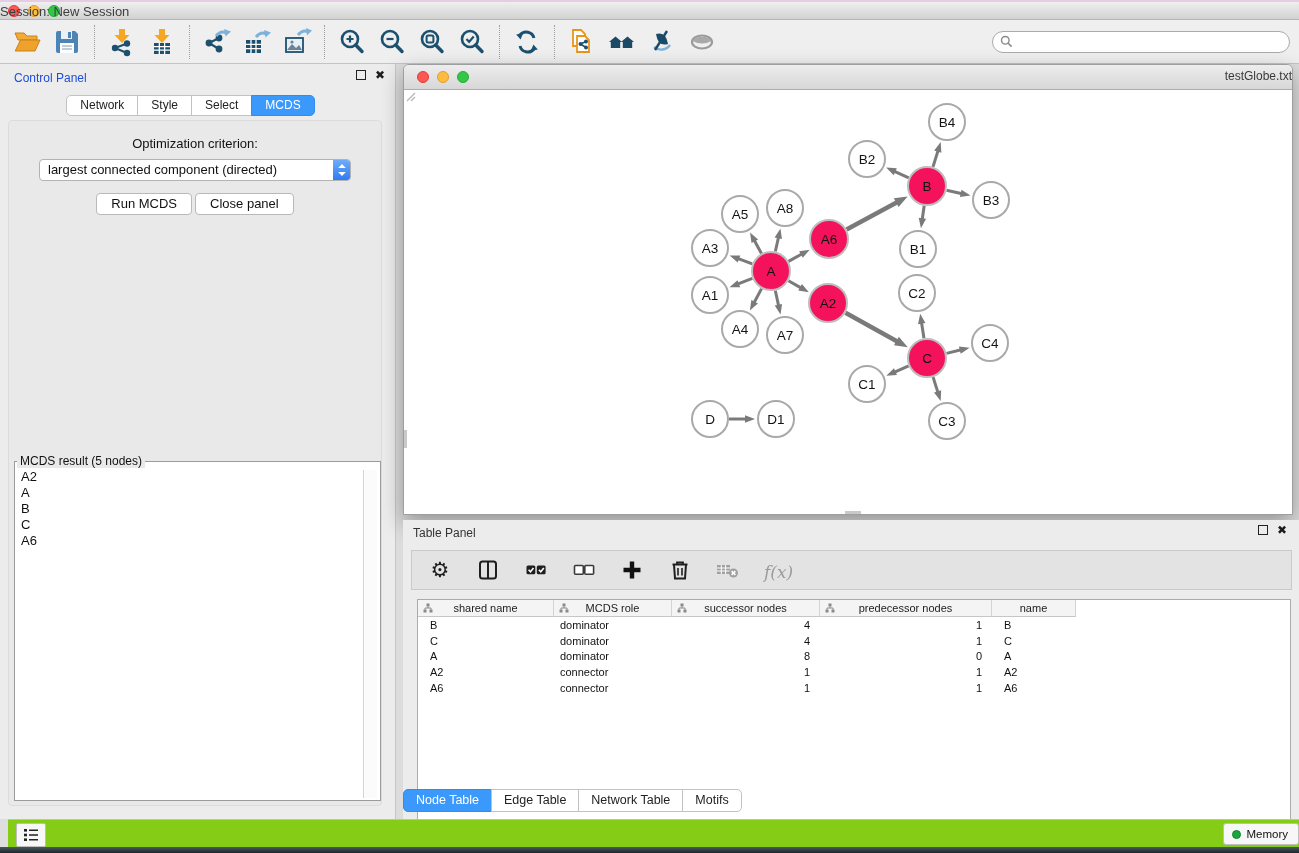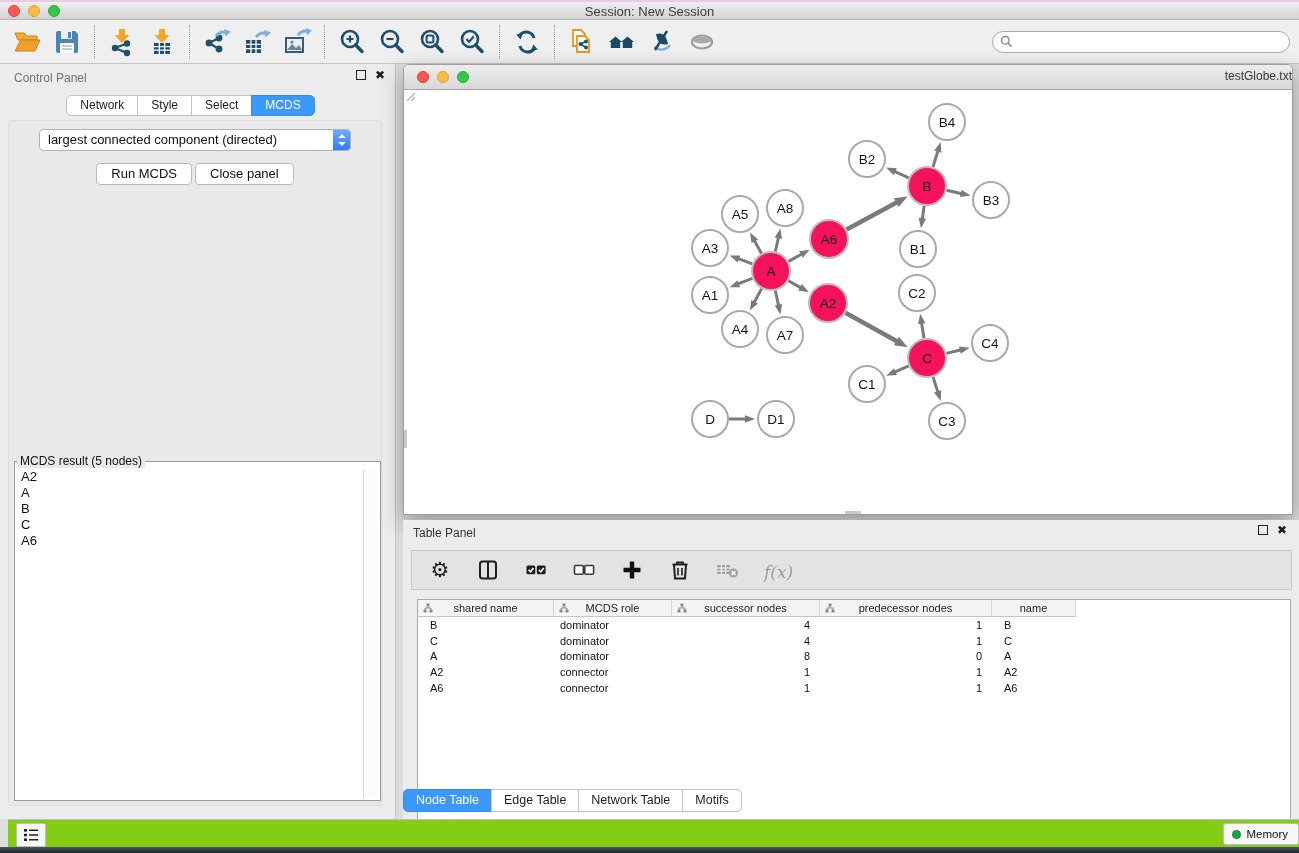--- a/index.html
+++ b/index.html
@@ -3,21 +3,21 @@
 <meta charset="utf-8">
 <style>
   html,body{margin:0;padding:0;background:#222;}
   .app{position:relative;width:1299px;height:853px;overflow:hidden;
        font-family:"Liberation Sans","DejaVu Sans",sans-serif;background:#DEDEDE;
        -webkit-font-smoothing:antialiased;}
   
   .titlebar{position:absolute;left:0;top:0;width:100%;height:20px;
     border-top:2px solid #E6CBE3;box-sizing:border-box;
     background:linear-gradient(#EFEFEF,#D2D2D2);border-bottom:1px solid #B6B6B6;}
-  .titlebar .title{position:absolute;left:0;right:0;top:1px;text-align:center;
+  .titlebar .title{position:absolute;left:0;right:0;top:1px;
     font-size:13px;color:#3E3E3E;line-height:17px;}
   .lights{position:absolute;left:8px;top:3px;display:flex;gap:8px;}
   .light{width:12px;height:12px;border-radius:50%;box-sizing:border-box;}
   .light.red{background:#FC5753;border:1px solid #DF3E38;}
   .light.yellow{background:#FDBC40;border:1px solid #DE9F34;}
   .light.green{background:#33C748;border:1px solid #27AA35;}
   
   .toolbar{position:absolute;left:0;top:20px;width:100%;height:44px;background:#EFEFEF;
     border-bottom:1px solid #C3C3C3;box-sizing:border-box;display:flex;align-items:center;
     padding:0 0 0 7px;}
@@ -26,21 +26,21 @@
   .searchbox{margin-left:auto;margin-right:9px;width:298px;height:22px;background:#fff;
     border:1px solid #ABABAB;border-radius:12px;display:flex;align-items:center;
     padding-left:7px;box-sizing:border-box;}
   .searchbox input{border:none;outline:none;flex:1;font-size:12px;background:transparent;
     font-family:"Liberation Sans",sans-serif;margin-left:4px;}
   
   .main{position:absolute;left:0;top:64px;width:1299px;height:755px;background:#DCDCDC;}
   
   .control-panel{position:absolute;left:0;top:0;width:396px;height:755px;background:#ECECEC;
     border-right:1px solid #C6C6C6;box-sizing:border-box;}
-  .cp-title{position:absolute;left:14px;top:7px;font-size:12px;color:#737373;}
+  .cp-title{position:absolute;left:14px;top:7px;font-size:12px;color:#1d4ed8;}
   .panel-wc{position:absolute;right:10px;top:6px;display:flex;gap:9px;align-items:center;}
   .float-ic{width:10px;height:10px;border:1.5px solid #222;box-sizing:border-box;}
   .close-ic{font-size:12px;font-weight:bold;color:#1c1c1c;line-height:10px;}
   .cp-tabs{position:absolute;left:0;right:14px;top:31px;display:flex;justify-content:center;}
   .seg{font-size:12px;color:#222;background:#fff;border:1px solid #C2C2C2;margin-left:-1px;
     padding:2px 13px 3px;cursor:default;white-space:nowrap;}
   .seg:first-child{border-radius:5px 0 0 5px;margin-left:0;}
   .seg:last-child{border-radius:0 5px 5px 0;}
   .seg.sel{background:#3B99FC;border-color:#318CEF;color:#fff;}
   .cp-content{position:absolute;left:8px;top:56px;width:374px;bottom:13px;background:#E9E9E9;
@@ -278,20 +278,21 @@
         <div class="float-ic"></div>
         <div class="close-ic">✖</div>
       </div>
       <div class="cp-tabs">
           <span class="seg">Network</span>
           <span class="seg">Style</span>
           <span class="seg">Select</span>
           <span class="seg sel">MCDS</span>
         </div>
       <div class="cp-content">
+        <div class="opt-label">Optimization criterion:</div>
         <div class="opt-select">
           <span>largest connected component (directed)</span>
           <span class="stepper">
             <svg width="10" height="14" viewBox="0 0 10 14">
               <path d="M5 1 L8.8 5 H1.2 z" fill="#fff"></path>
                 <path d="M5 13 L1.2 9 H8.8 z" fill="#fff"></path>
             </svg>
           </span>
         </div>
         <div class="btn-row">

